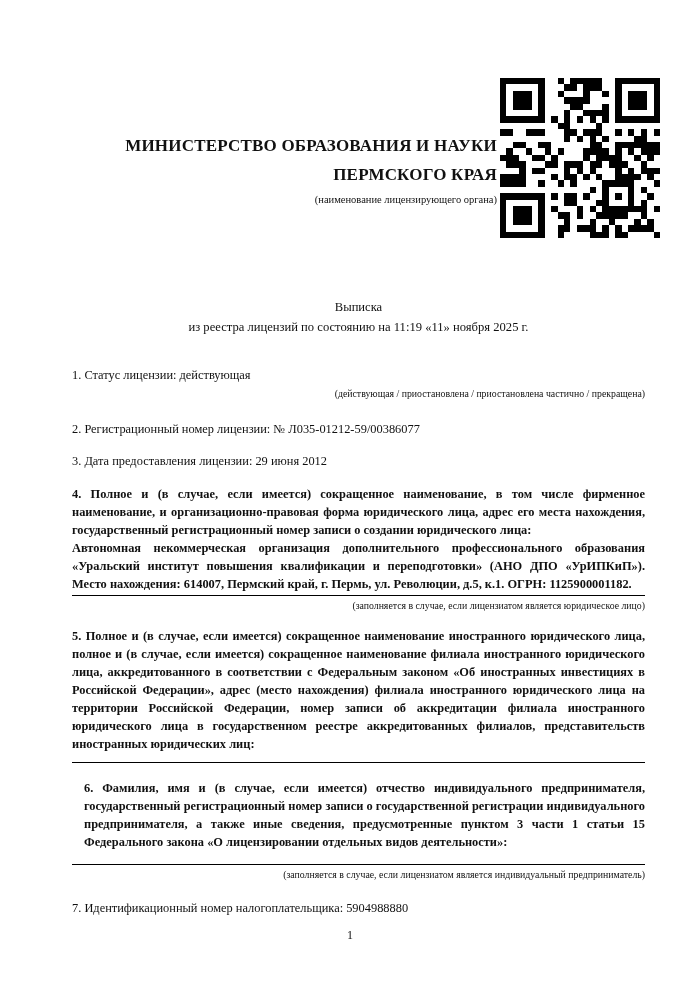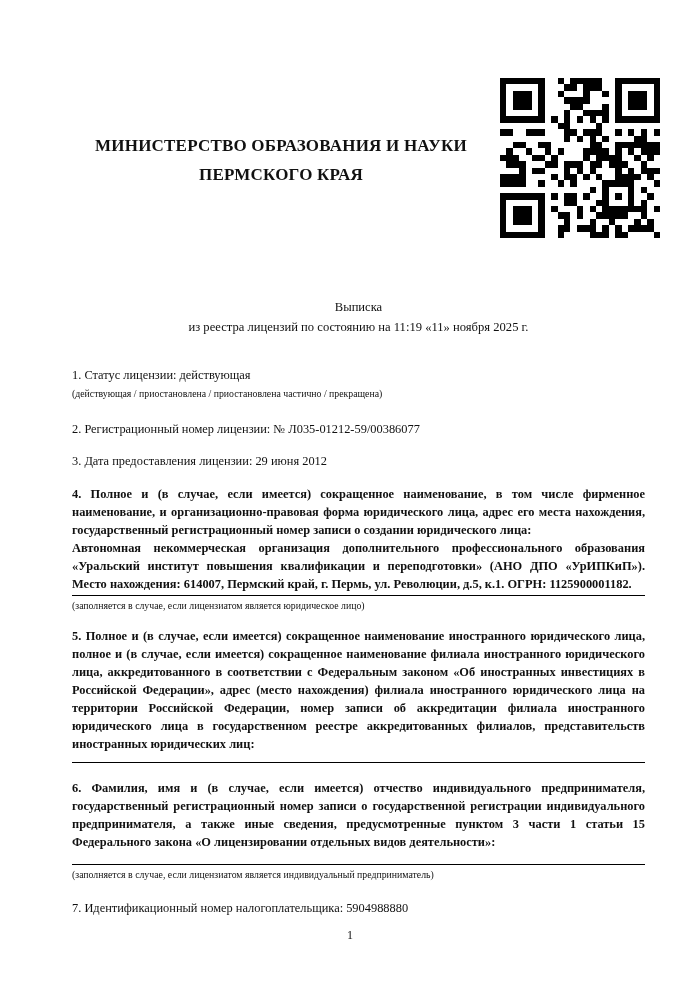--- a/index.html
+++ b/index.html
@@ -1,54 +1,55 @@
 <!DOCTYPE html>
 <html lang="ru"><head>
 <meta charset="utf-8">
 <style>
   html,body{margin:0;padding:0;background:#ffffff;}
   body{width:700px;height:989px;font-family:"Liberation Serif","DejaVu Serif",serif;color:#111;}
   .page{position:relative;width:700px;height:989px;background:#fff;overflow:hidden;}
 
   
-  .ministry{position:absolute;left:65px;top:131px;width:432px;text-align:center;}
+  .ministry{position:absolute;left:65px;top:131px;width:432px;text-align:right;}
   .ministry-name{font-weight:bold;font-size:17px;line-height:29px;letter-spacing:.2px;}
   .ministry-caption{font-size:10.5px;line-height:14px;margin-top:4px;}
 
   
   .qr{position:absolute;left:500px;top:78px;width:160px;height:160px;}
 
   
   .doc{position:absolute;left:72px;top:297px;width:573px;font-size:12.4px;line-height:18px;}
   .doc-title{text-align:center;font-size:12.6px;line-height:20px;}
   .item{margin:0;}
   .just{text-align:justify;font-weight:bold;}
-  .small-caption{text-align:left;font-size:9.8px;line-height:13px;margin-top:3px;}
+  .small-caption{text-align:right;font-size:9.8px;line-height:13px;margin-top:3px;}
   .rule{border:none;border-top:1.6px solid #000;margin:0;}
   .mt-title{margin-top:29px;}
   .mt-i2{margin-top:20px;}
   .mt-i3{margin-top:14px;}
   .mt-i4{margin-top:15px;}
   .mt-i5{margin-top:15px;}
-  .mt-i6{margin-top:16px;}
+  .mt-i6{margin-top:16px;margin-left:12px;}
   .mt-i7{margin-top:18px;}
   .mt-rule4{margin-top:2px;}
   .mt-rule5{margin-top:9px;}
   .mt-rule6{margin-top:13px;}
 
   .page-number{position:absolute;left:0;top:928px;width:700px;text-align:center;font-size:12px;}
 </style>
 </head>
 <body>
 
 <div class="page">
 
   <div class="ministry">
     <div class="ministry-name">МИНИСТЕРСТВО ОБРАЗОВАНИЯ И НАУКИ</div>
     <div class="ministry-name">ПЕРМСКОГО КРАЯ</div>
+    <div class="ministry-caption">(наименование лицензирующего органа)</div>
   </div>
 
   <div class="qr" id="qr"><svg viewBox="0 0 25 25" width="160" height="160" shape-rendering="crispEdges" fill="#000">
         <rect x="0" y="0" width="1" height="1"></rect>
         <rect x="1" y="0" width="1" height="1"></rect>
         <rect x="2" y="0" width="1" height="1"></rect>
         <rect x="3" y="0" width="1" height="1"></rect>
         <rect x="4" y="0" width="1" height="1"></rect>
         <rect x="5" y="0" width="1" height="1"></rect>
         <rect x="6" y="0" width="1" height="1"></rect>

